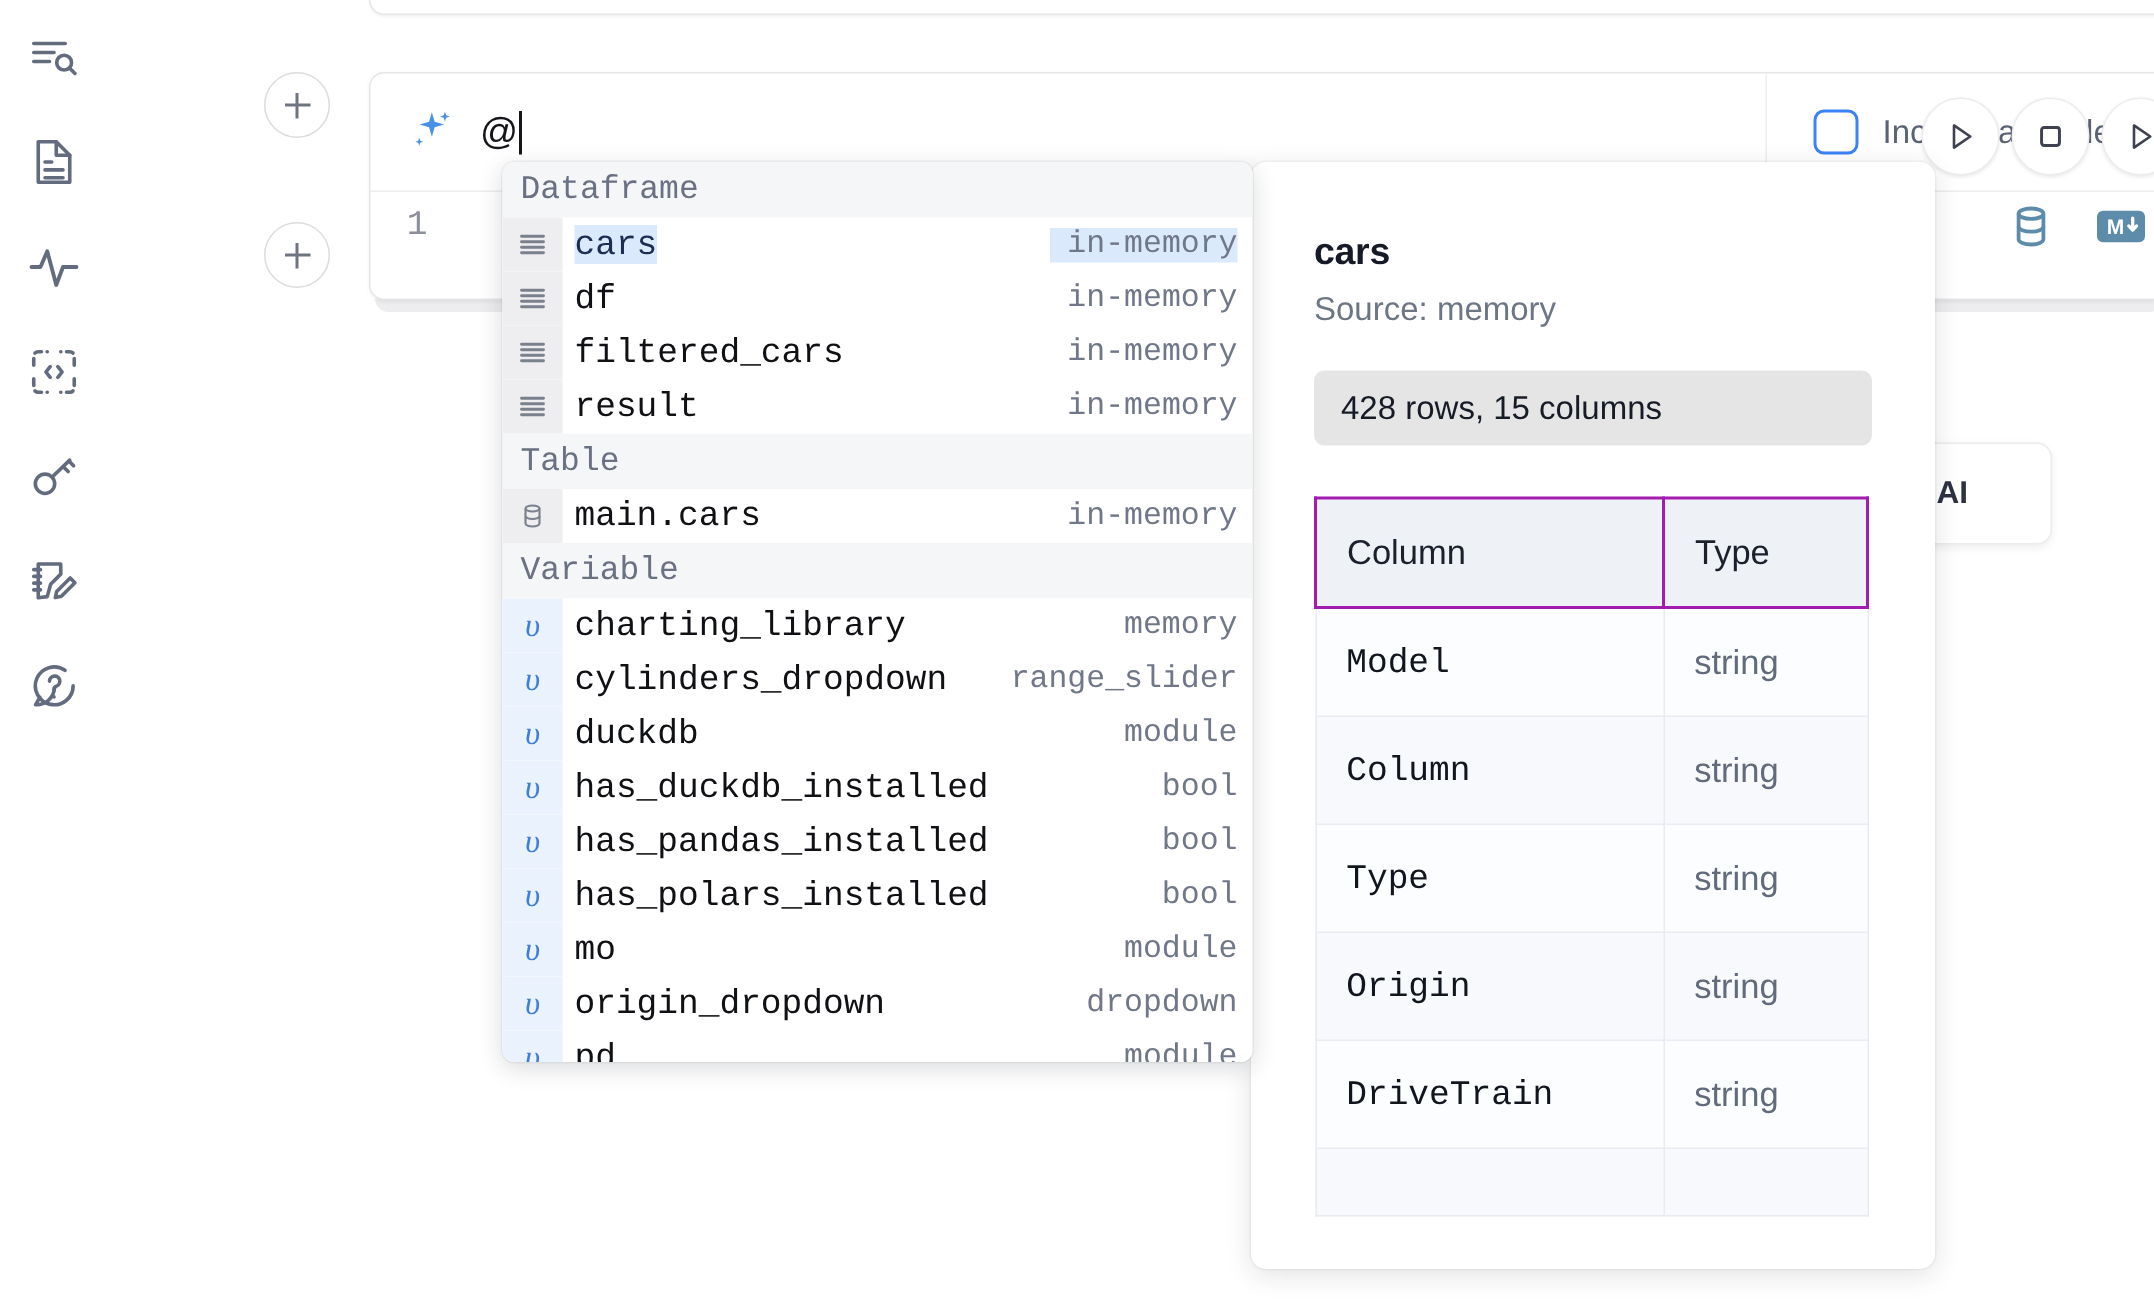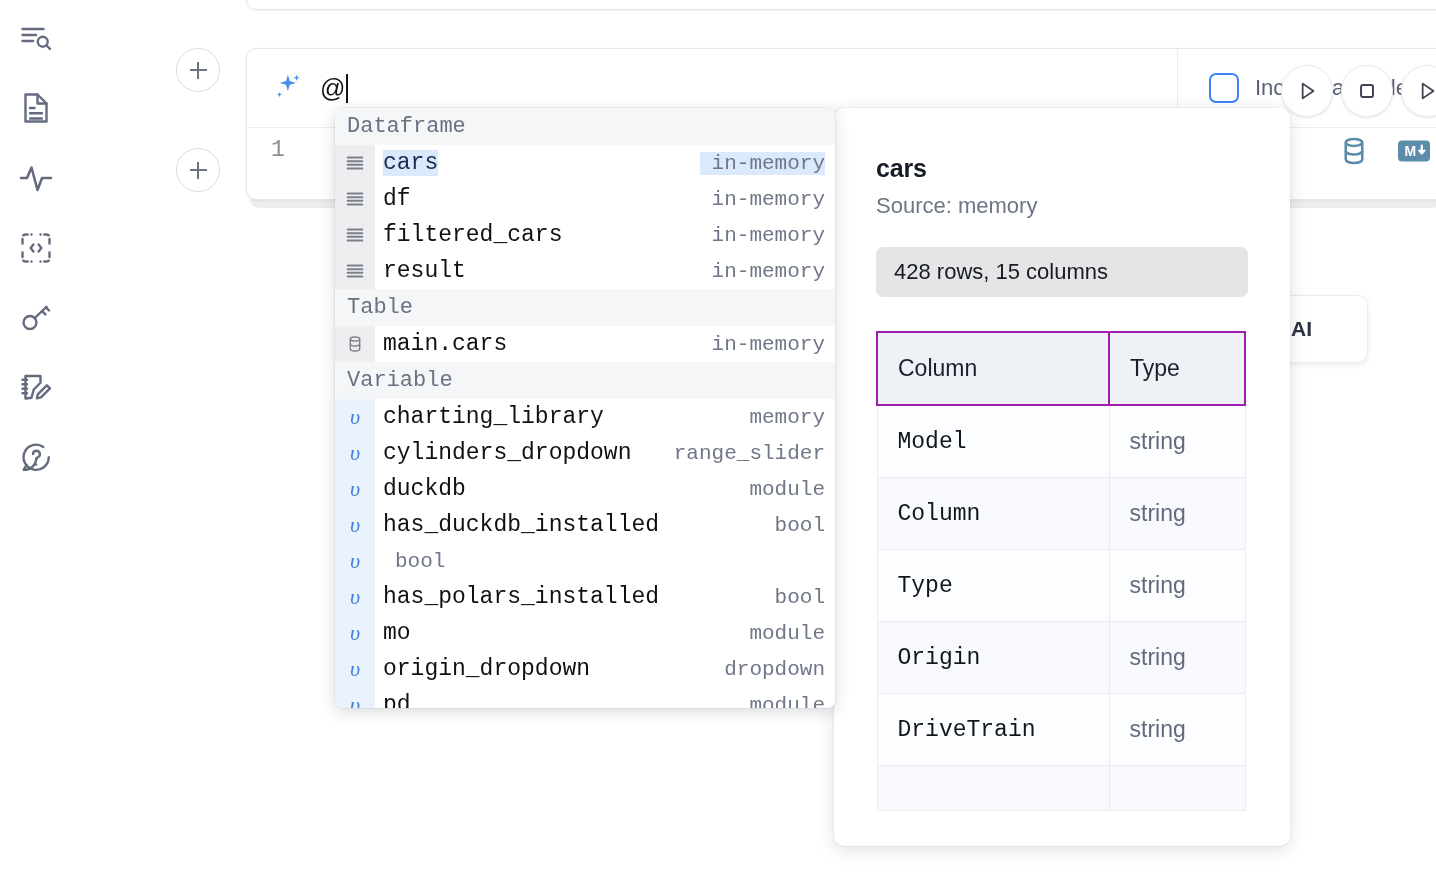--- a/index.html
+++ b/index.html
@@ -604,20 +604,21 @@
       <div class="ac-item">
         <div class="ac-gutter var">υ</div>
         <div class="ac-body">
           <span class="ac-name">has_duckdb_installed</span>
           <span class="ac-kind">bool</span>
         </div>
       </div>
       <div class="ac-item">
         <div class="ac-gutter var">υ</div>
         <div class="ac-body">
+          <span class="ac-name">has_pandas_installed</span>
           <span class="ac-kind">bool</span>
         </div>
       </div>
       <div class="ac-item">
         <div class="ac-gutter var">υ</div>
         <div class="ac-body">
           <span class="ac-name">has_polars_installed</span>
           <span class="ac-kind">bool</span>
         </div>
       </div>

